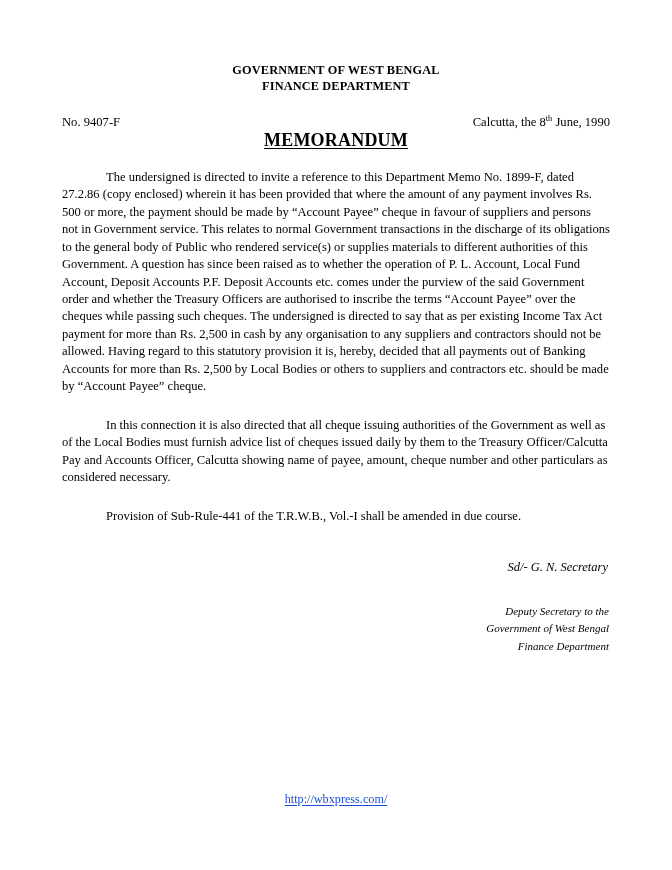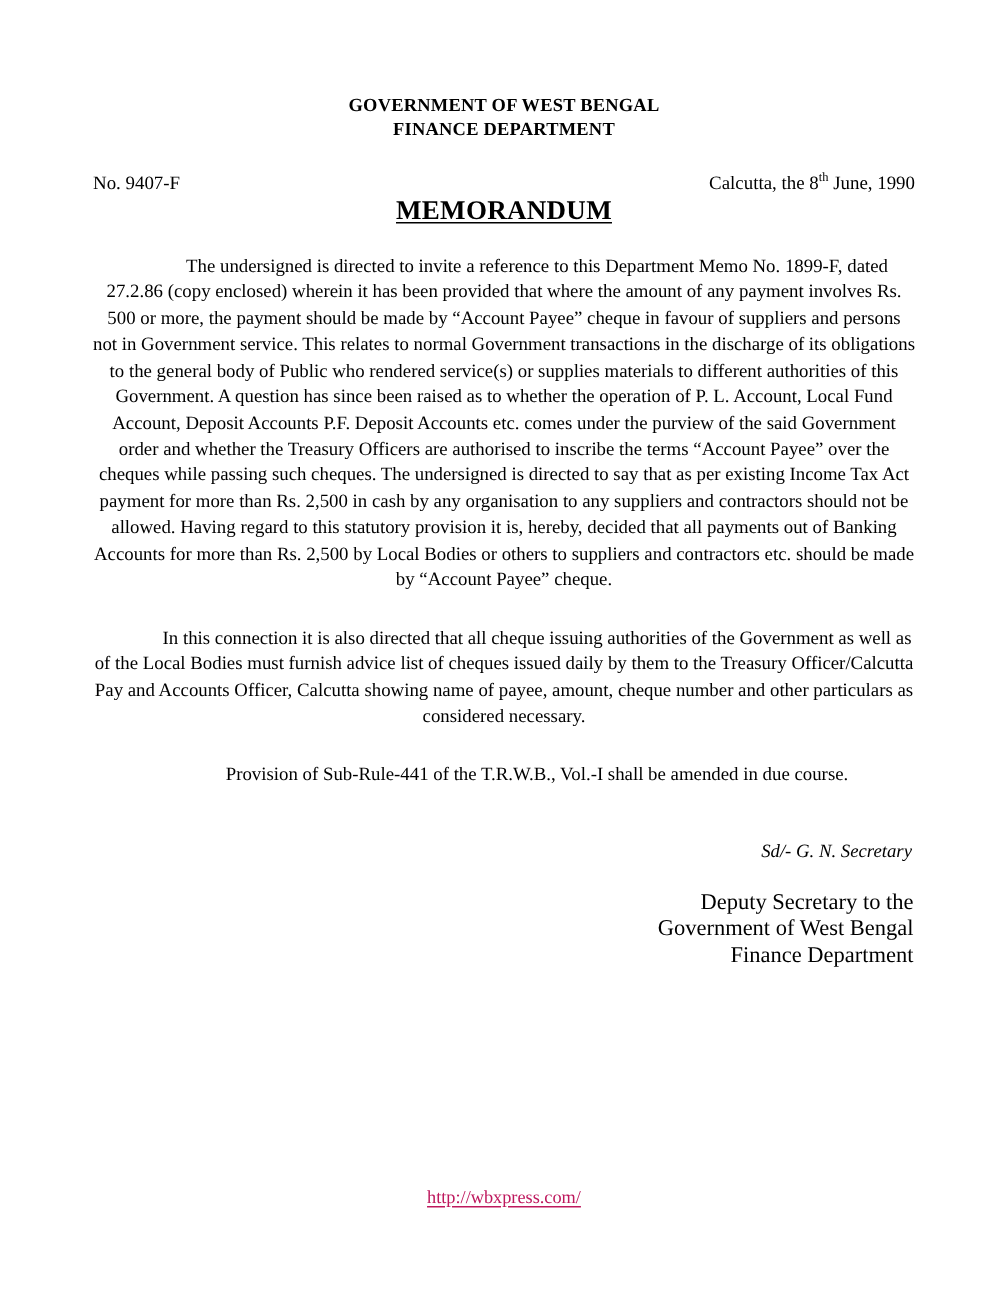--- a/index.html
+++ b/index.html
@@ -69,21 +69,21 @@
   }
   .memo-title span {
     text-decoration: underline;
     text-underline-offset: 2px;
   }
 
   
   .body-text {
     font-size: 12.55px;
     line-height: 17.45px;
-    text-align: center;
+    text-align: left;
     margin: 0;
   }
   .para {
     text-indent: 44px;
     margin: 0;
   }
   .para.gap-1 { margin-top: 20px; }
   .para.gap-2 { margin-top: 21px; }
   .para.gap-3 { margin-top: 21px; }
 
@@ -91,38 +91,39 @@
   .signature {
     text-align: right;
     font-style: italic;
     font-size: 12.5px;
     line-height: 17px;
     margin-top: 34px;
     padding-right: 2px;
   }
   .designation {
     text-align: right;
-    font-size: 15px;
+    font-size: 11px;
     line-height: 17.45px;
-    margin-top: 18px;
+    margin-top: 27px;
     padding-right: 1px;
+    font-style: italic;
   }
   .designation div { white-space: nowrap; }
 
   
   .footer {
     position: absolute;
     left: 0;
     top: 789px;
     width: 672px;
     text-align: center;
   }
   .footer a {
     font-size: 12.2px;
-    color: #be185d;
+    color: #1d4ed8;
     text-underline-offset: 1.5px;
   }
 </style>
 </head>
 <body>
 
 <div class="page">
   <div class="content">
 
     <div class="letterhead">

